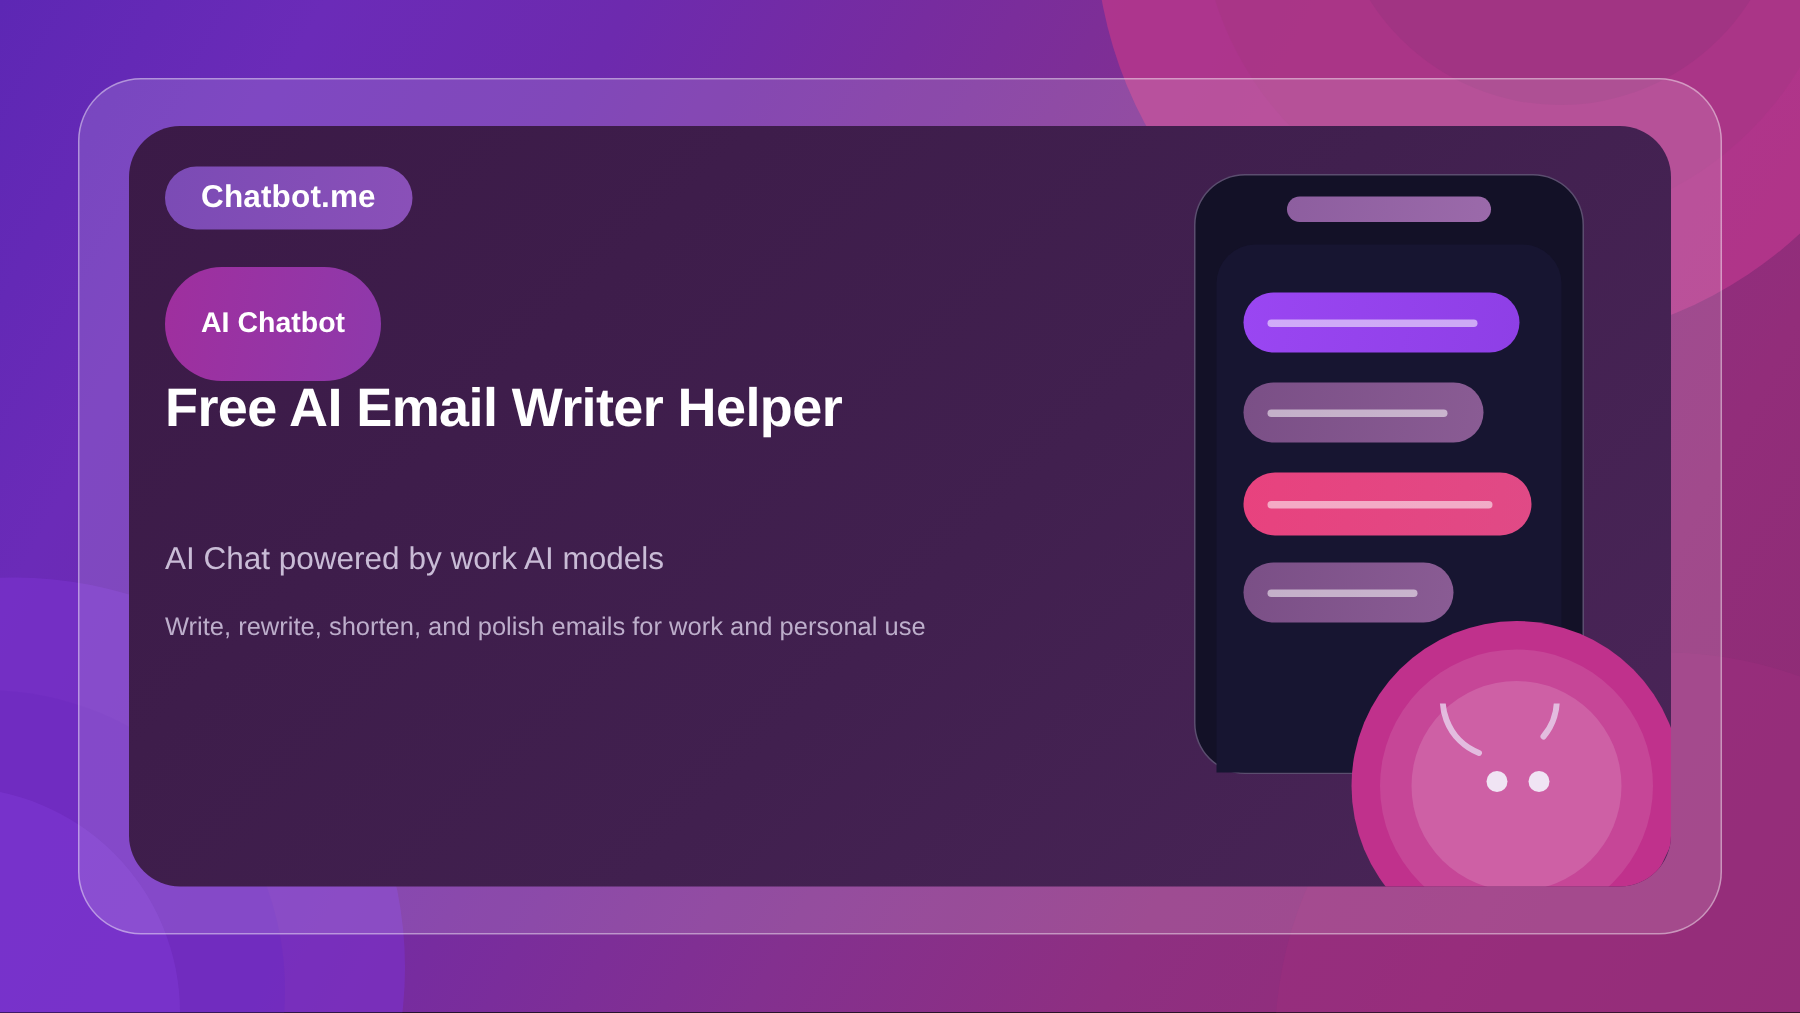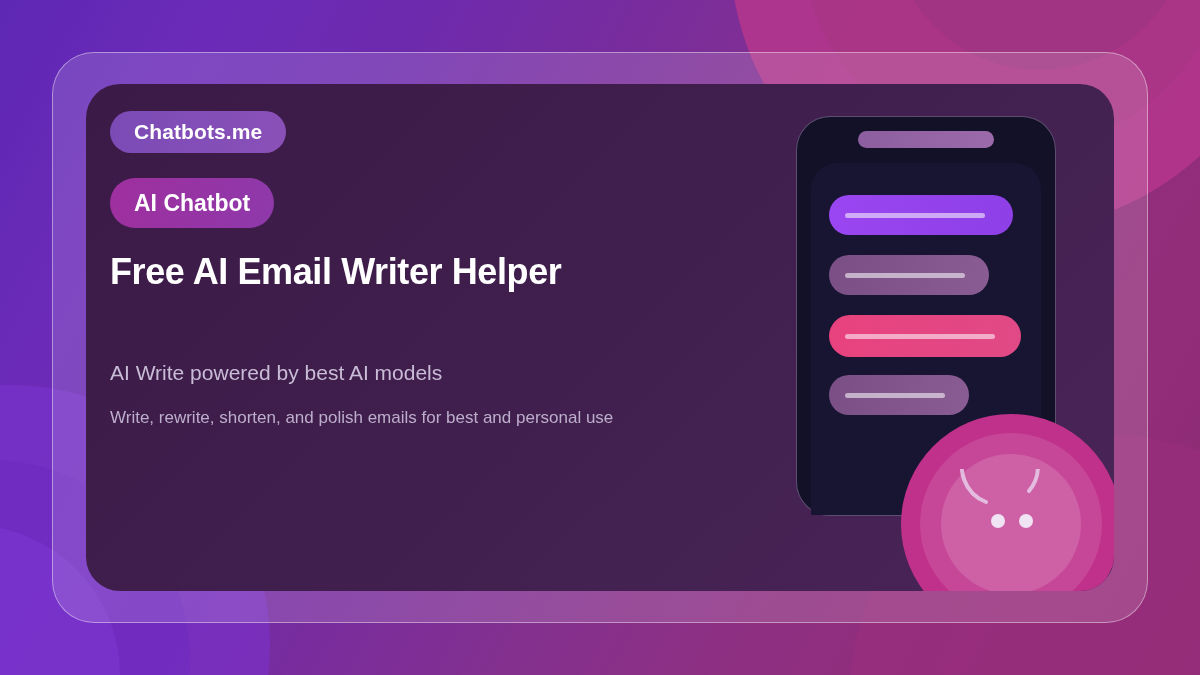--- a/index.html
+++ b/index.html
@@ -124,22 +124,22 @@
     padding: 0 24px;
     font-size: 21px;
     background: linear-gradient(100deg, #7b4bb5 0%, #8a50b8 100%);
     letter-spacing: .1px;
   }
   .pill-tag {
     position: absolute;
     left: 0px;
     top: 94px;
     height: 42px;
-    padding: 4px 24px;
-    font-size: 23px;
+    padding: 17px 24px;
+    font-size: 19px;
     background: linear-gradient(100deg, #9f2f9e 0%, #8e39ab 100%);
   }
 
   .headline {
     position: absolute;
     left: 0px;
     top: 161px;
     margin: 0;
     font-size: 36px;
     line-height: 54px;
@@ -310,30 +310,30 @@
   <div class="bg-circle bgc-violet-2"></div>
   <div class="bg-circle bgc-violet-3"></div>
   <div class="bg-circle bgc-magenta-br"></div>
 
   <div class="card-frame"></div>
 
   <div class="card-inner">
 
     <div class="content">
 
-      <div class="pill pill-brand">Chatbots.me</div>
+      <div class="pill pill-brand">Chatbot.me</div>
 
       <div class="pill pill-tag">AI Chatbot</div>
 
       <h1 class="headline">Free AI Email Writer Helper</h1>
 
 
-      <p class="tagline">AI Write powered by best AI models</p>
-
-      <p class="description">Write, rewrite, shorten, and polish emails for best and personal use</p>
+      <p class="tagline">AI Chat powered by work AI models</p>
+
+      <p class="description">Write, rewrite, shorten, and polish emails for work and personal use</p>
 
     </div>
 
     <div class="phone">
       <div class="phone-topbar"></div>
 
       <div class="phone-screen">
         <div class="bubble bub-1">
           <div class="bubble-line"></div>
         </div>

